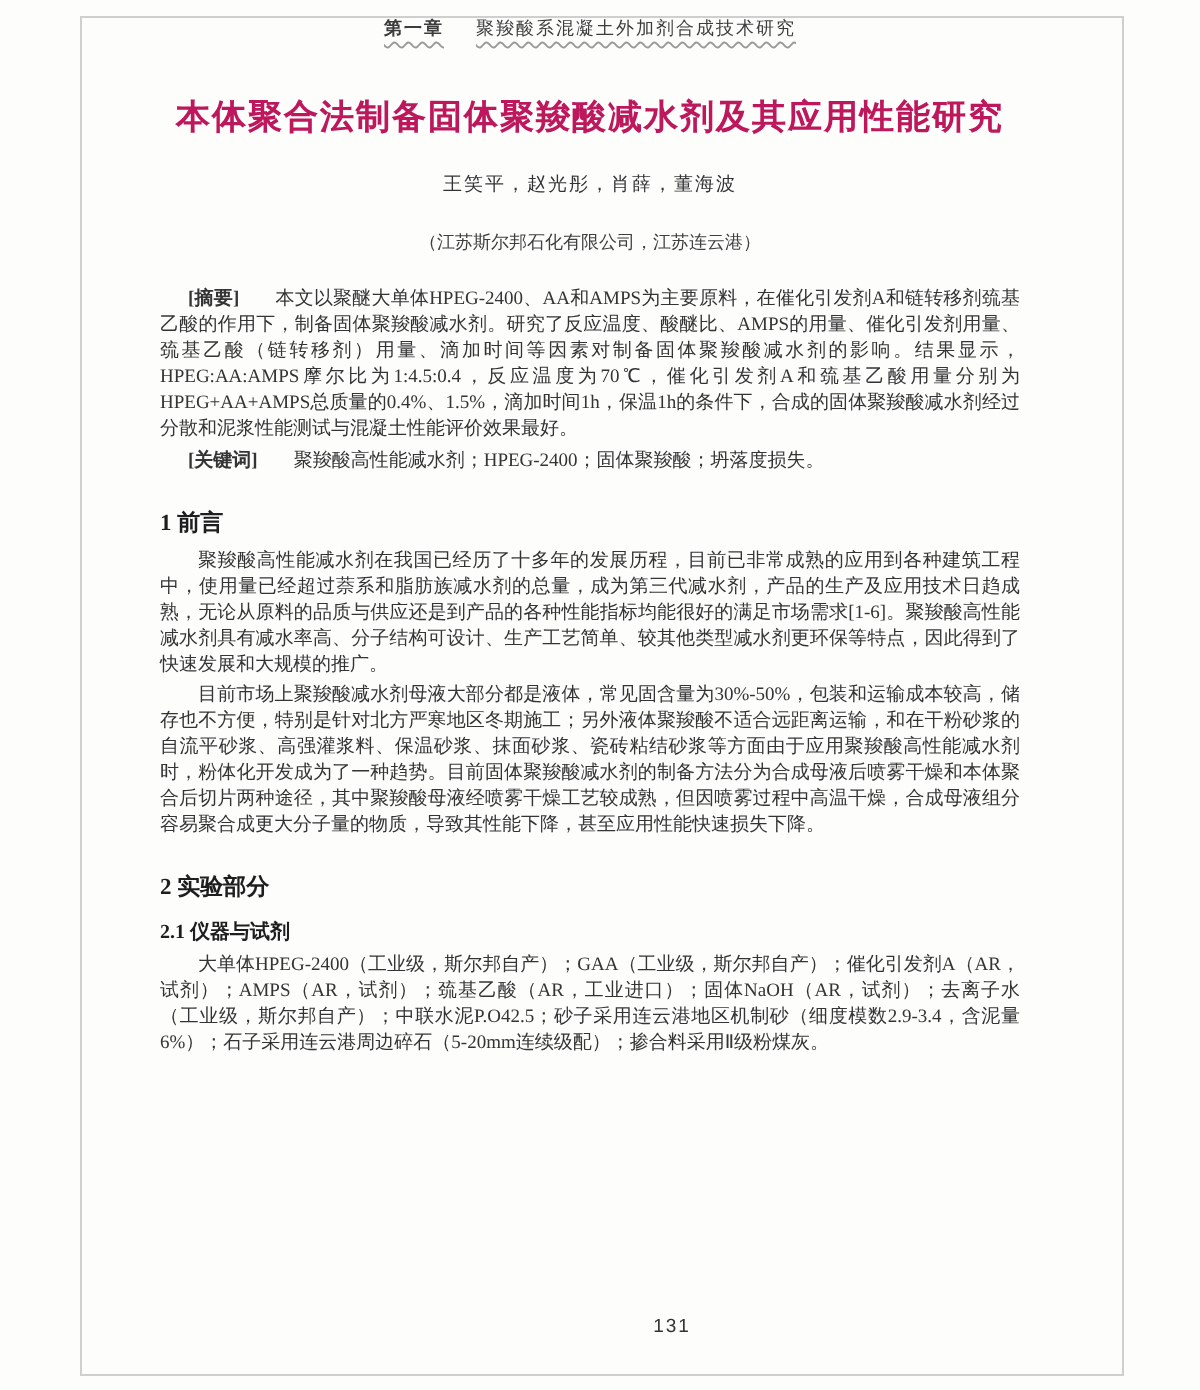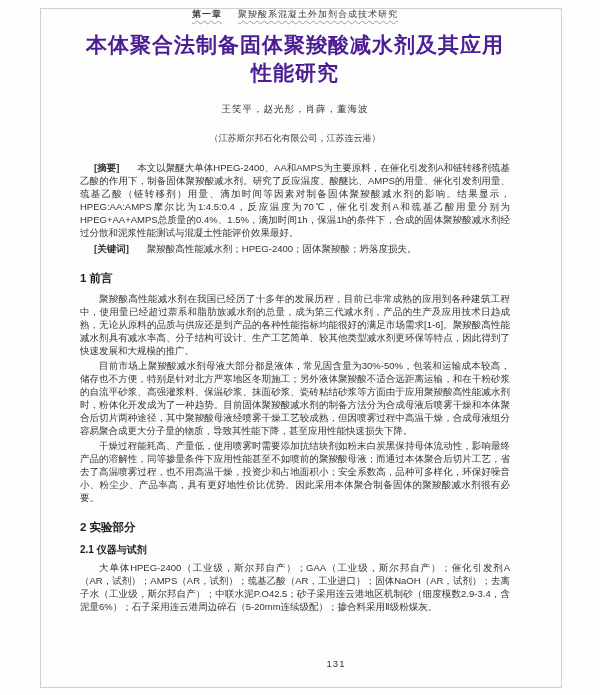--- a/index.html
+++ b/index.html
@@ -24,41 +24,42 @@
     top: 8px;
     bottom: 7px;
     border: 1px solid #cfcfcd;
     pointer-events: none;
   }
   .content {
     position: absolute;
     left: 80px;
     right: 90px;
     top: 6px;
+    font-family: Liberation Serif, serif;
   }
   .running-header {
     text-align: center;
     font-size: 9px;
     letter-spacing: 1px;
     color: #3c3c3c;
     text-decoration: underline;
     text-decoration-style: wavy;
     text-decoration-color: #9a9a9a;
     text-decoration-thickness: 1px;
     text-underline-offset: 3px;
     padding-top: 2px;
   }
   .rh-chapter { margin-right: 16px; font-weight: bold; }
   .title {
-    font-size: 21px;
+    font-size: 17px;
     font-weight: bold;
     text-align: center;
     letter-spacing: 1px;
-    margin: 10px 0 0 0;
-    color: #4c1d95;
+    margin: 26px 0 0 0;
+    color: #be185d;
   }
   .authors {
     text-align: center;
     font-size: 9.5px;
     margin-top: 16px;
     color: #333;
     letter-spacing: 1px;
   }
   .affiliation {
     text-align: center;
@@ -136,21 +137,20 @@
     </p>
 
     <p class="keywords">
       <span class="label">[关键词]</span><span>聚羧酸高性能减水剂；HPEG-2400；固体聚羧酸；坍落度损失。</span>
     </p>
 
     <h2 class="sec">1 前言</h2>
 
     <p class="body">聚羧酸高性能减水剂在我国已经历了十多年的发展历程，目前已非常成熟的应用到各种建筑工程中，使用量已经超过萘系和脂肪族减水剂的总量，成为第三代减水剂，产品的生产及应用技术日趋成熟，无论从原料的品质与供应还是到产品的各种性能指标均能很好的满足市场需求[1-6]。聚羧酸高性能减水剂具有减水率高、分子结构可设计、生产工艺简单、较其他类型减水剂更环保等特点，因此得到了快速发展和大规模的推广。</p>
     <p class="body">目前市场上聚羧酸减水剂母液大部分都是液体，常见固含量为30%-50%，包装和运输成本较高，储存也不方便，特别是针对北方严寒地区冬期施工；另外液体聚羧酸不适合远距离运输，和在干粉砂浆的自流平砂浆、高强灌浆料、保温砂浆、抹面砂浆、瓷砖粘结砂浆等方面由于应用聚羧酸高性能减水剂时，粉体化开发成为了一种趋势。目前固体聚羧酸减水剂的制备方法分为合成母液后喷雾干燥和本体聚合后切片两种途径，其中聚羧酸母液经喷雾干燥工艺较成熟，但因喷雾过程中高温干燥，合成母液组分容易聚合成更大分子量的物质，导致其性能下降，甚至应用性能快速损失下降。</p>
-    <p class="body">干燥过程能耗高、产量低，使用喷雾时需要添加抗结块剂如粉末白炭黑保持母体流动性，影响最终产品的溶解性，同等掺量条件下应用性能甚至不如喷前的聚羧酸母液；而通过本体聚合后切片工艺，省去了高温喷雾过程，也不用高温干燥，投资少和占地面积小；安全系数高，品种可多样化，环保好噪音小、粉尘少、产品率高，具有更好地性价比优势。因此采用本体聚合制备固体的聚羧酸减水剂很有必要。</p>
 
     <h2 class="sec">2 实验部分</h2>
 
     <h3 class="subsec">2.1 仪器与试剂</h3>
 
     <p class="body">大单体HPEG-2400（工业级，斯尔邦自产）；GAA（工业级，斯尔邦自产）；催化引发剂A（AR，试剂）；AMPS（AR，试剂）；巯基乙酸（AR，工业进口）；固体NaOH（AR，试剂）；去离子水（工业级，斯尔邦自产）；中联水泥P.O42.5；砂子采用连云港地区机制砂（细度模数2.9-3.4，含泥量6%）；石子采用连云港周边碎石（5-20mm连续级配）；掺合料采用Ⅱ级粉煤灰。</p>
 
   </div>
 
   <div class="page-number">131</div>

